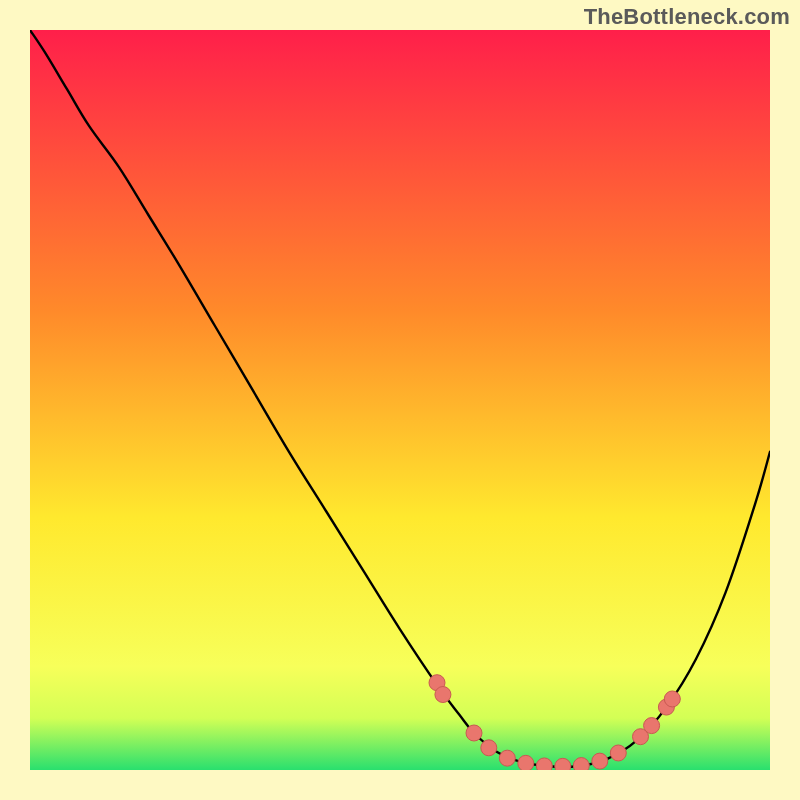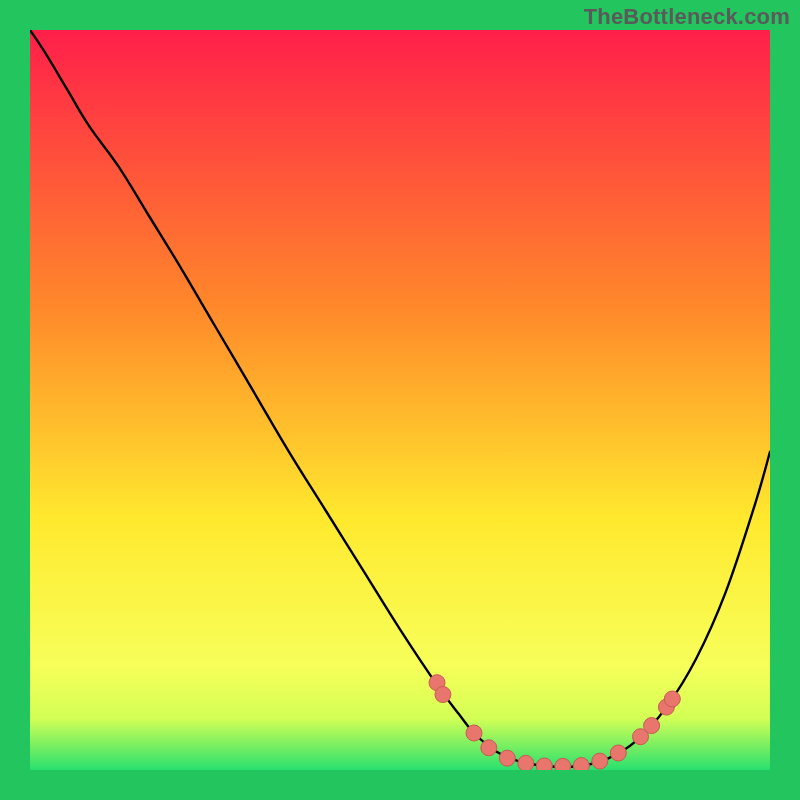--- a/index.html
+++ b/index.html
@@ -1,21 +1,21 @@
 <!DOCTYPE html>
 <html><head>
 <meta charset="utf-8">
 <style>
   * { margin: 0; padding: 0; box-sizing: border-box; }
   html, body { width: 800px; height: 800px; overflow: hidden; background: #000; }
   .frame {
     position: absolute;
     top: 0; left: 0;
     width: 800px; height: 800px;
-    background: #22c55e;
+    background: #fef9c3;
   }
   .watermark {
     position: absolute;
     top: 4px; right: 10px;
     font-family: Arial, Helvetica, sans-serif;
     font-size: 22px;
     font-weight: bold;
     color: #5a5a5a;
     letter-spacing: 0.2px;
   }

